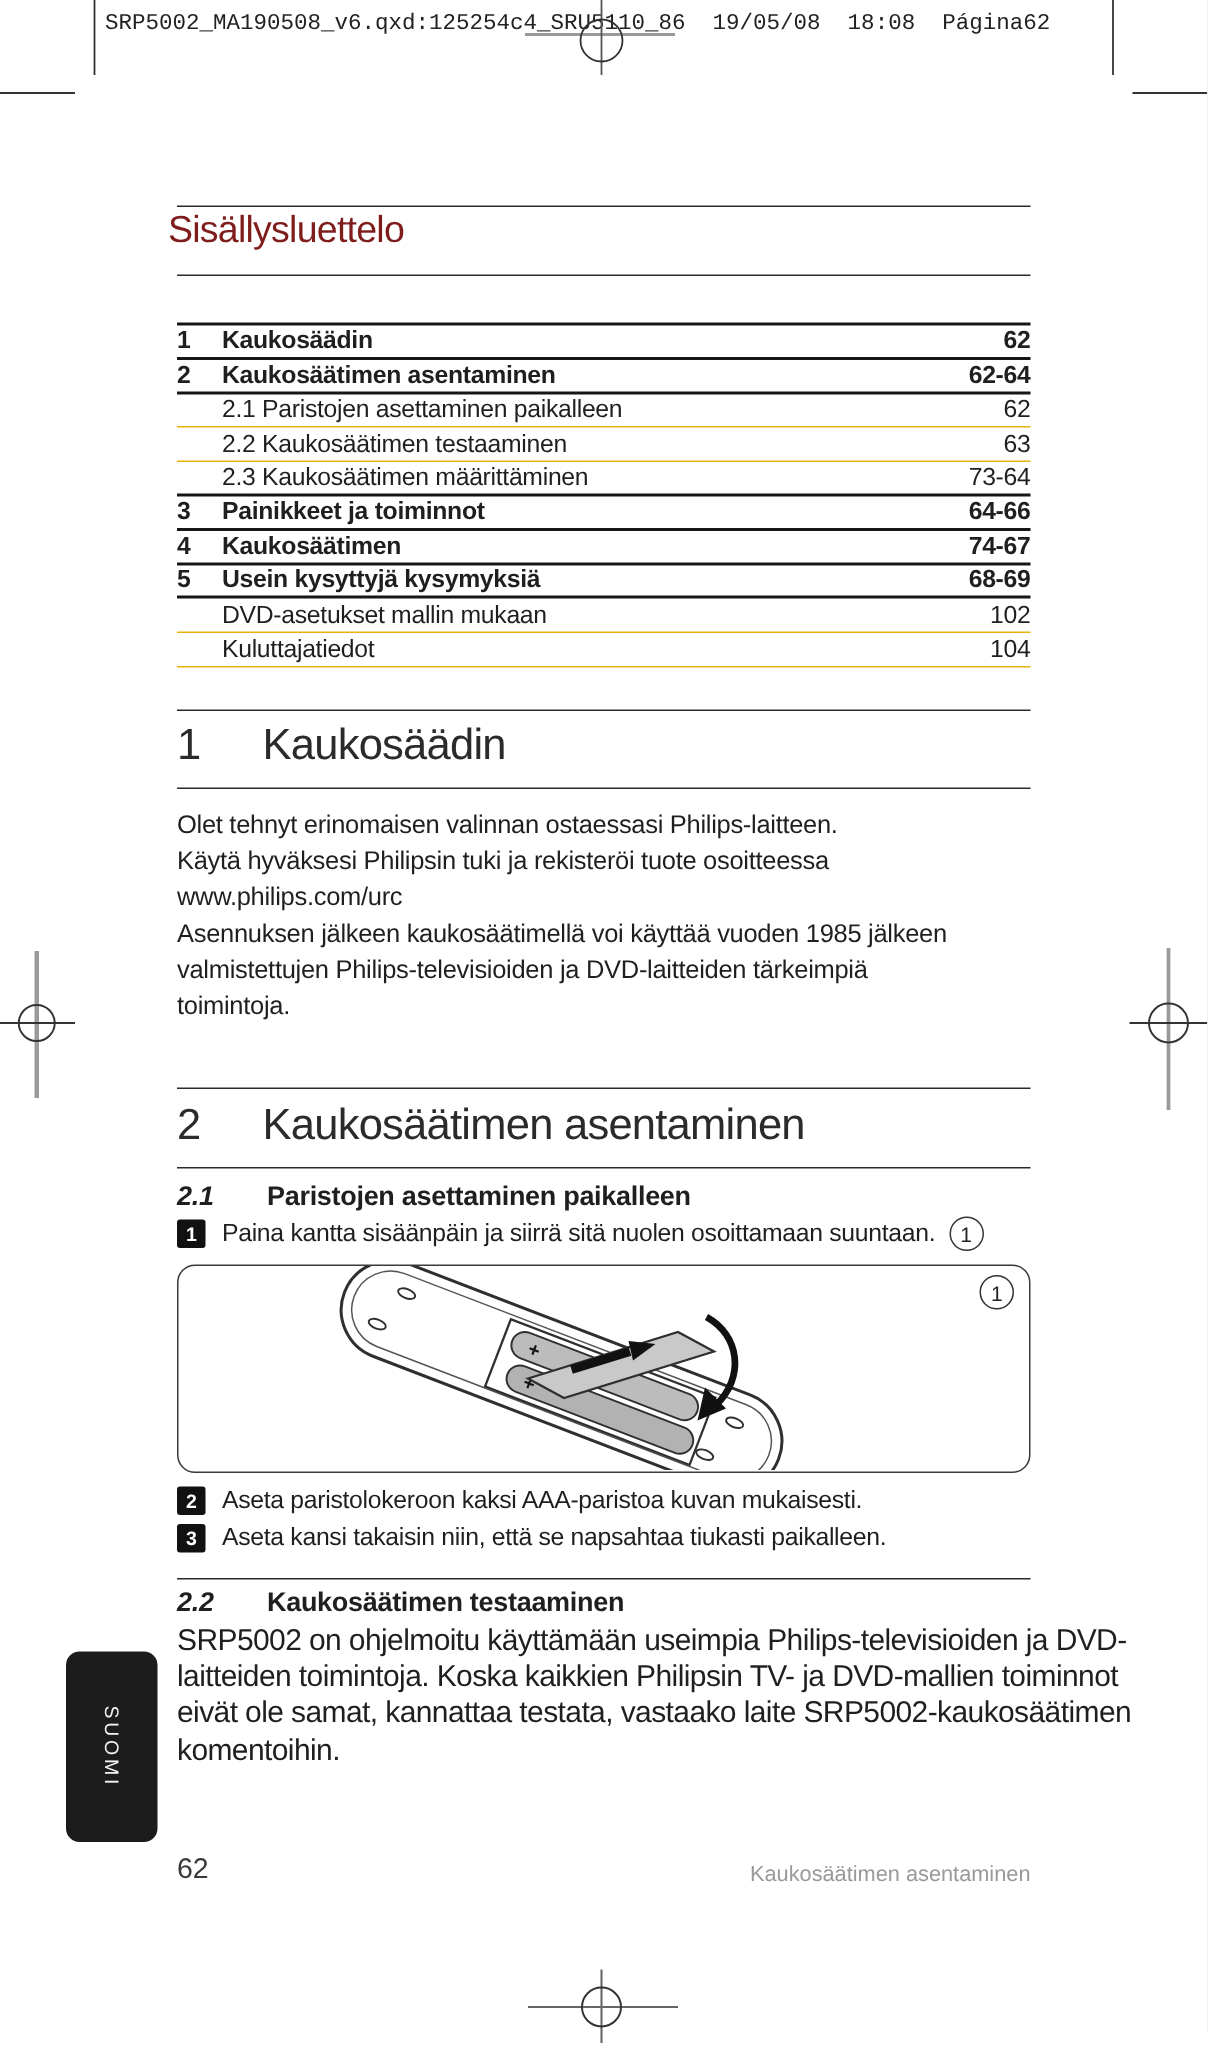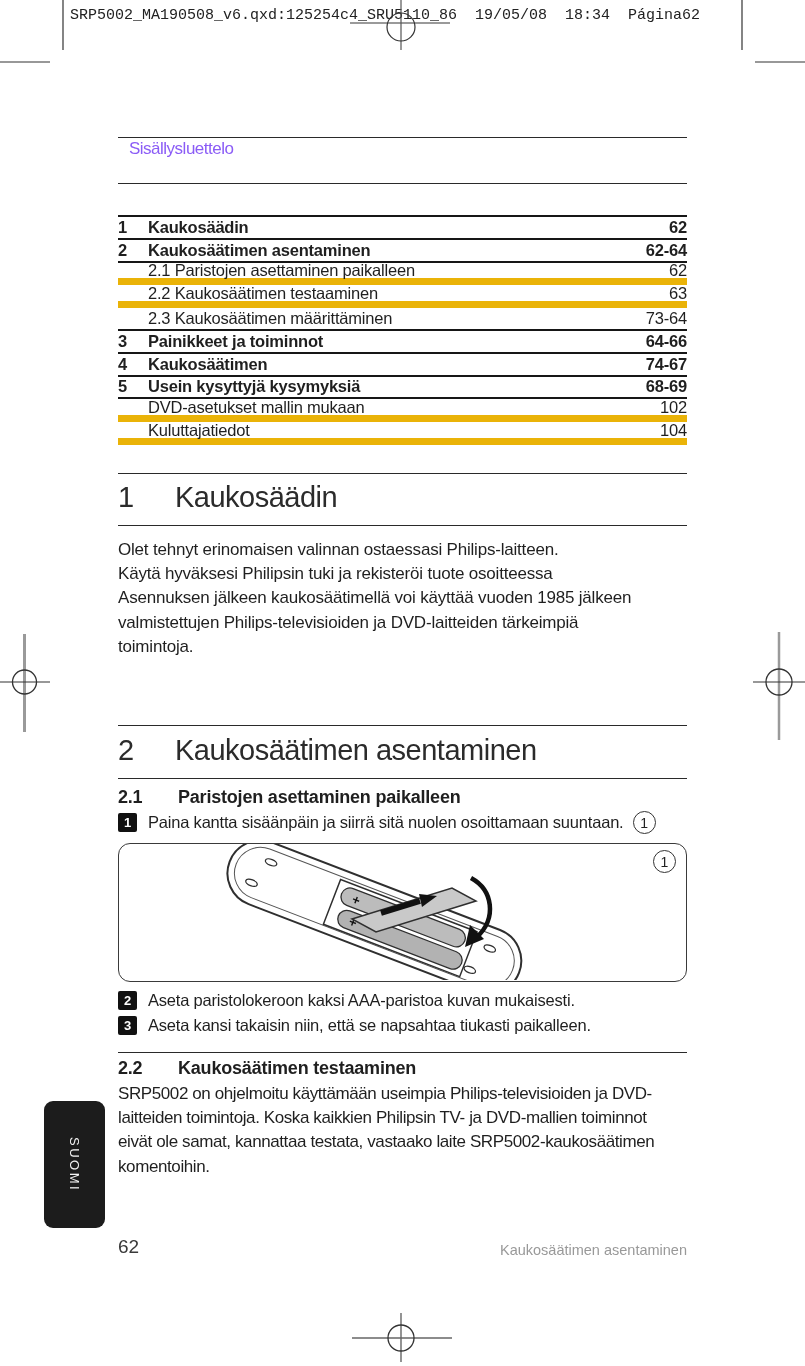--- a/index.html
+++ b/index.html
@@ -7,40 +7,40 @@
         font-family:"Liberation Sans",sans-serif;color:#1f1f1f;}
   
   .print-header{position:absolute;top:7px;left:70px;font-family:"Liberation Mono",monospace;
         font-size:15px;color:#222;white-space:pre;}
   
   .marks{position:absolute;top:0;left:0;pointer-events:none;}
   
   .rule{position:absolute;left:118px;width:569px;border-top:1.5px solid #2a2a2a;}
   .rule-thin{border-top:1px solid #2a2a2a;}
   
-  .doc-title{position:absolute;left:129px;font-size:17px;font-weight:400;color:#8b5cf6;letter-spacing:-0.5px;}
+  .doc-title{position:absolute;left:112px;font-size:25px;font-weight:400;color:#7f1d1d;letter-spacing:-0.5px;}
   .sec-head{position:absolute;left:118px;width:569px;display:flex;font-size:29px;font-weight:400;
         color:#2b2b2b;letter-spacing:-0.5px;}
   .sec-head .sec-num{width:57px;flex:none;}
   
   .toc{position:absolute;left:118px;top:215px;width:569px;border-top:2px solid #161616;}
   .toc-row{display:flex;align-items:center;height:22.8px;box-sizing:border-box;
-        border-bottom:7px solid #eab308;font-size:16.5px;letter-spacing:-0.2px;}
+        border-bottom:1px solid #eab308;font-size:16.5px;letter-spacing:-0.2px;}
   .toc-row.thick{border-bottom-width:2px;border-bottom-color:#161616;}
   .toc-row.bold{font-weight:bold;}
   .toc-num{width:30px;flex:none;}
   .toc-label{flex:1;white-space:nowrap;overflow:hidden;}
   .toc-pages{flex:none;text-align:right;white-space:nowrap;}
   
   .para{position:absolute;left:118px;width:575px;}
   .para .pline{height:24.2px;line-height:24.2px;font-size:17px;letter-spacing:-0.2px;white-space:nowrap;}
-  .para.tight .pline{font-size:17px;letter-spacing:-0.4px;}
+  .para.tight .pline{font-size:20px;letter-spacing:-0.4px;}
   
   .sub-head{position:absolute;left:118px;width:569px;display:flex;font-size:18px;font-weight:bold;letter-spacing:-0.2px;}
-  .sub-head .sub-num{width:60px;flex:none;}
+  .sub-head .sub-num{width:60px;flex:none;font-style:italic;}
   
   .step{position:absolute;left:118px;width:575px;display:flex;align-items:center;font-size:16.5px;letter-spacing:-0.2px;white-space:nowrap;}
   .badge{width:19px;height:19px;flex:none;background:#111;color:#fff;font-weight:bold;font-size:13px;
         display:inline-flex;align-items:center;justify-content:center;border-radius:2px;margin-right:11px;}
   .callout{width:23px;height:23px;flex:none;border:1.5px solid #333;border-radius:50%;box-sizing:border-box;
         display:inline-flex;align-items:center;justify-content:center;font-size:14px;color:#222;background:#fff;}
   .step .callout{margin-left:9px;}
   
   .figure{position:absolute;left:118px;top:843px;width:569px;height:139px;border:1.2px solid #3a3a3a;
         border-radius:12px;box-sizing:border-box;background:#fff;}
@@ -52,21 +52,21 @@
   .lang-tab span{writing-mode:vertical-rl;color:#f2f2f2;font-size:13px;letter-spacing:2.5px;}
   
   .page-num{position:absolute;left:118px;top:1236px;font-size:19px;color:#3a3a3a;}
   .footer-label{position:absolute;left:400px;top:1242px;width:287px;text-align:right;font-size:14.5px;color:#999;}
 </style>
 </head>
 <body>
 
 <div class="page">
 
-  <div class="print-header">SRP5002_MA190508_v6.qxd:125254c4_SRU5110_86  19/05/08  18:34  Página62</div>
+  <div class="print-header">SRP5002_MA190508_v6.qxd:125254c4_SRU5110_86  19/05/08  18:08  Página62</div>
 
   <svg class="marks" width="805" height="1366" viewBox="0 0 805 1366">
 
     <line x1="63" y1="0" x2="63" y2="50" stroke="#333" stroke-width="1.2"></line>
     <line x1="0" y1="62" x2="50" y2="62" stroke="#333" stroke-width="1.2"></line>
 
     <line x1="742" y1="0" x2="742" y2="50" stroke="#333" stroke-width="1.2"></line>
     <line x1="755" y1="62" x2="805" y2="62" stroke="#333" stroke-width="1.2"></line>
 
     <line x1="350" y1="23" x2="450" y2="23" stroke="#9a9a9a" stroke-width="2"></line>
@@ -146,20 +146,21 @@
   <div class="rule rule-thin" style="top:473px;"></div>
   <div class="sec-head" style="top:481px;">
     <span class="sec-num">1</span>
     <span>Kaukosäädin</span>
   </div>
   <div class="rule rule-thin" style="top:525px;"></div>
 
   <div class="para" style="top:538px;">
     <div class="pline">Olet tehnyt erinomaisen valinnan ostaessasi Philips-laitteen.</div>
     <div class="pline">Käytä hyväksesi Philipsin tuki ja rekisteröi tuote osoitteessa</div>
+    <div class="pline">www.philips.com/urc</div>
     <div class="pline">Asennuksen jälkeen kaukosäätimellä voi käyttää vuoden 1985 jälkeen</div>
     <div class="pline">valmistettujen Philips-televisioiden ja DVD-laitteiden tärkeimpiä</div>
     <div class="pline">toimintoja.</div>
   </div>
 
   <div class="rule rule-thin" style="top:725px;"></div>
   <div class="sec-head" style="top:734px;">
     <span class="sec-num">2</span>
     <span>Kaukosäätimen asentaminen</span>
   </div>

